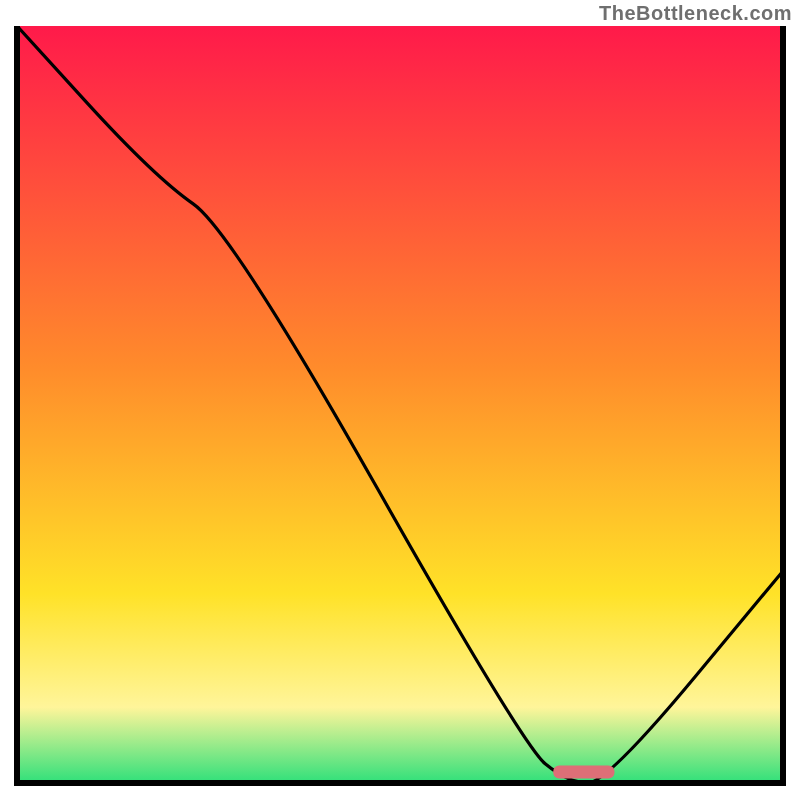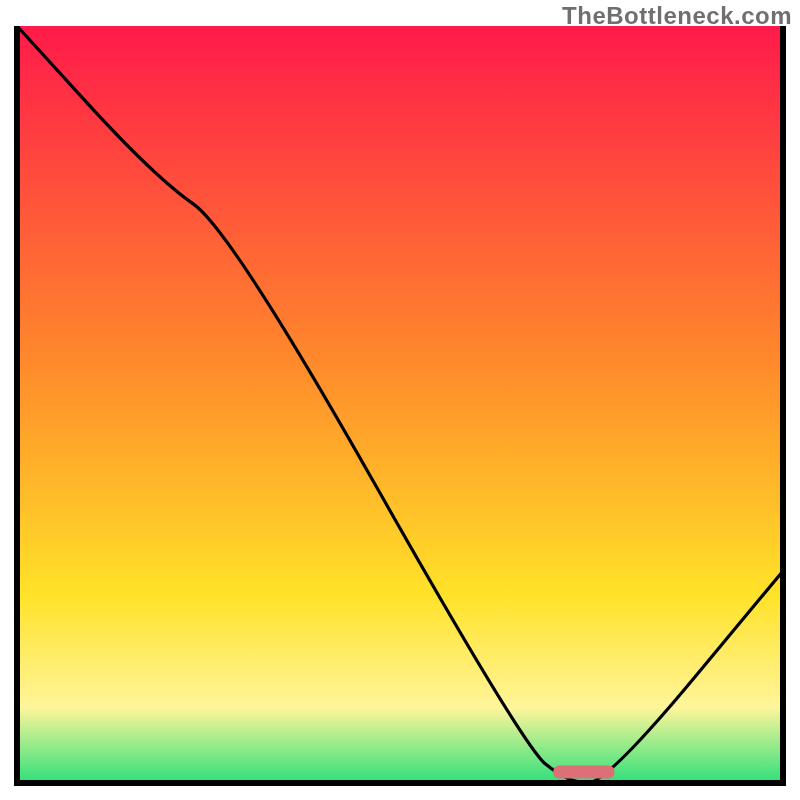--- a/index.html
+++ b/index.html
@@ -15,21 +15,21 @@
   .stage {
     position: relative;
     width: 800px;
     height: 800px;
   }
 
   .watermark {
     position: absolute;
     top: 2px;
     right: 8px;
-    font-size: 24px;
+    font-size: 20px;
     font-weight: 600;
     color: #6f6f6f;
     letter-spacing: 0.5px;
   }
 
   svg.chart {
     position: absolute;
     left: 0;
     top: 26px;       
     width: 800px;

